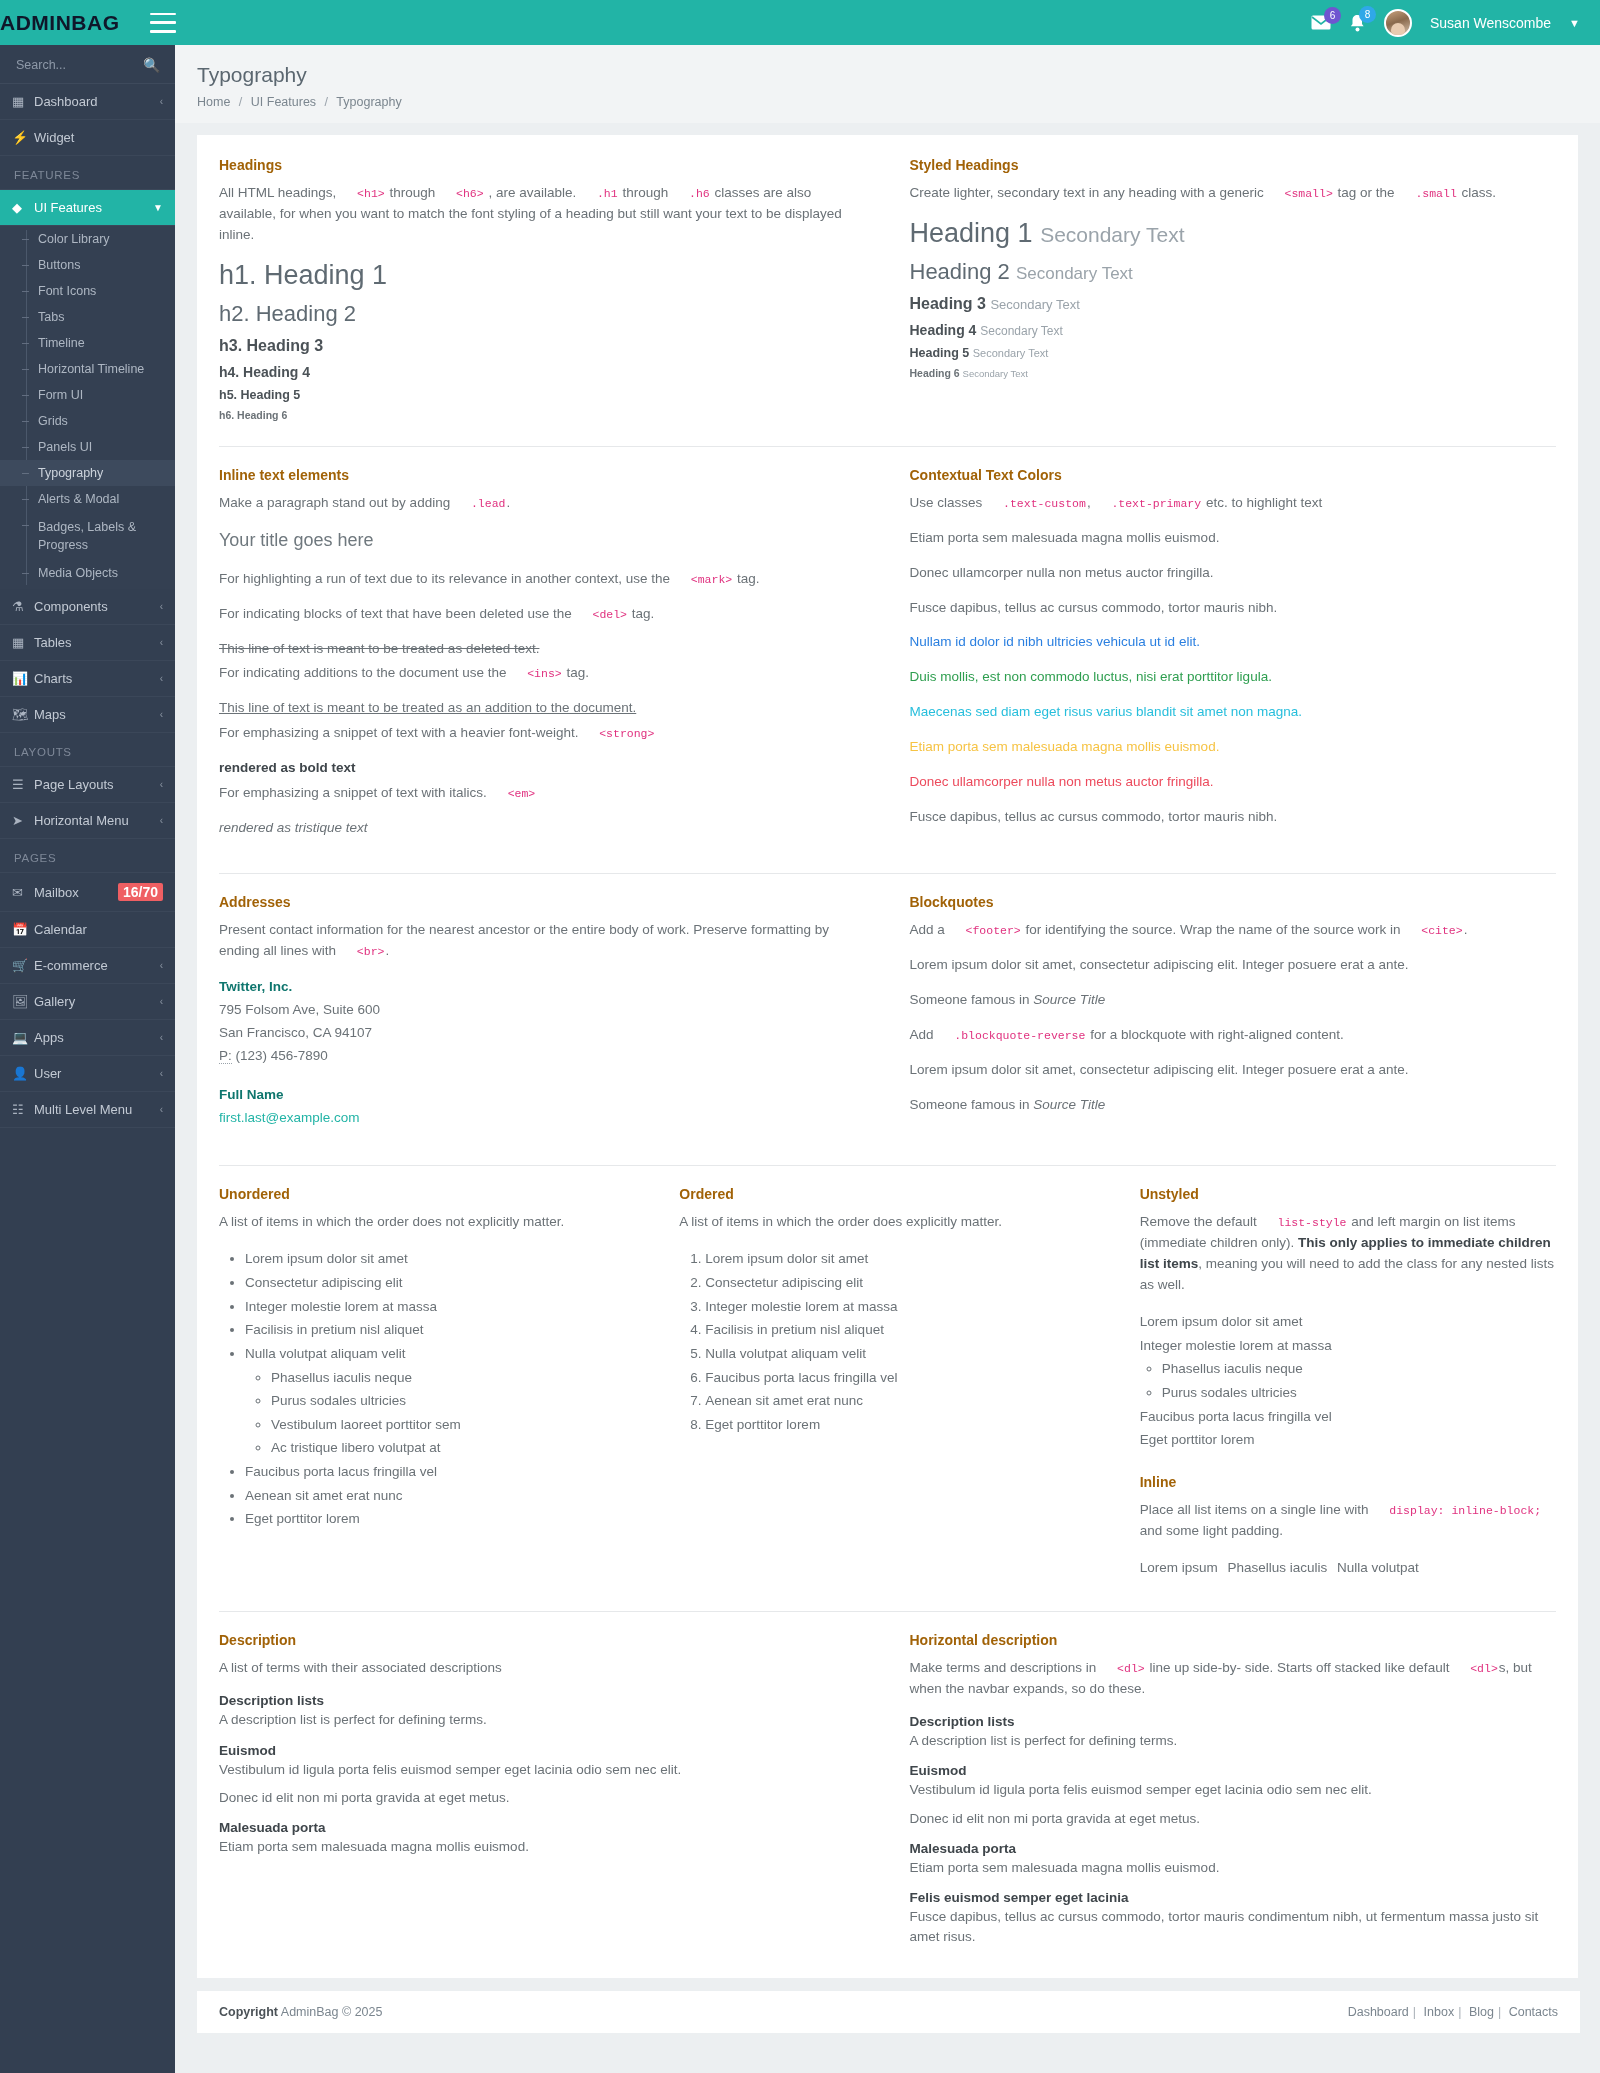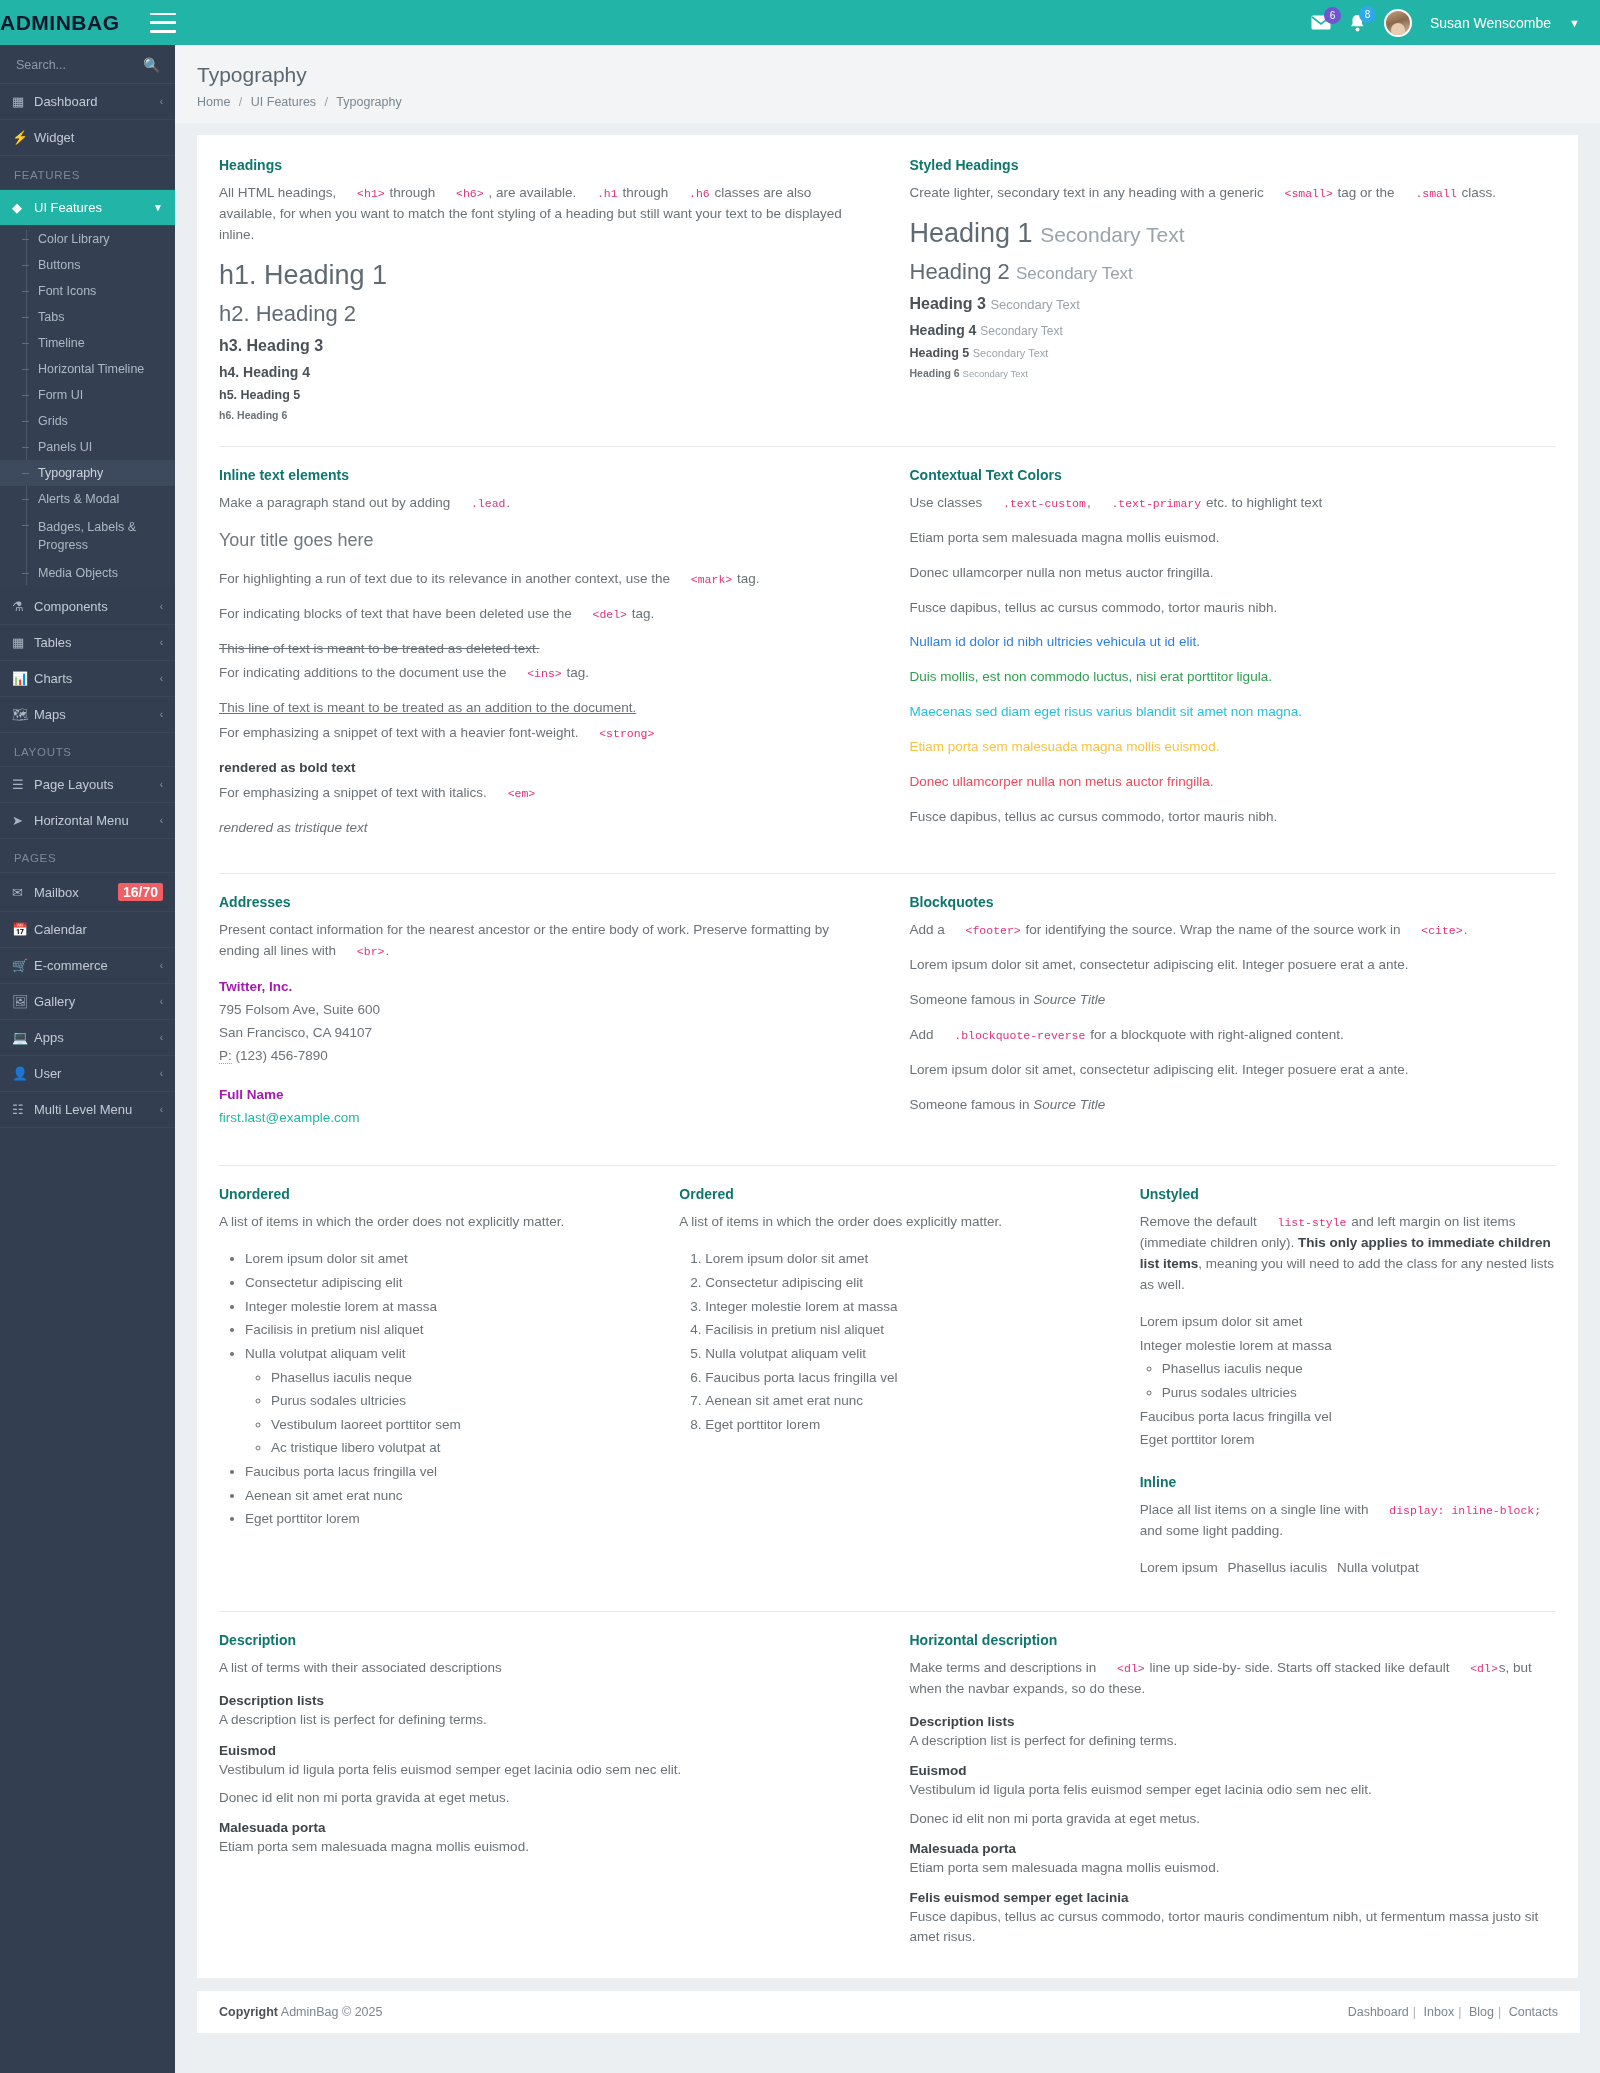--- a/index.html
+++ b/index.html
@@ -154,21 +154,21 @@
     padding:22px 0 14px 0;
     flex:0 0 auto;
   }
   .row { display:flex; }
   .col { padding:0 22px; }
   .col-half { width:50%; }
   .col-third { width:33.3333%; }
   .hr { height:1px; background:#e6e8ea; margin:20px 22px; }
 
   h4.blk-title{
-    font-size:14px; color:#0f766e; margin:0 0 10px 0;
+    font-size:14px; color:#a16207; margin:0 0 10px 0;
     font-weight:bold; font-family:"Liberation Sans", sans-serif;
   }
   p { margin:0 0 14px 0; line-height:1.55; font-size:13.5px; color:#6b7277;}
 
   .hd1 { font-size:27px; color:#5f6a72; font-weight:normal; margin:14px 0 8px 0;}
   .hd2 { font-size:22px; color:#5f6a72; font-weight:normal; margin:10px 0 8px 0;}
   .hd3 { font-size:16px; color:#4b5257; font-weight:bold; margin:10px 0 8px 0;}
   .hd4 { font-size:14px; color:#4b5257; font-weight:bold; margin:9px 0 7px 0;}
   .hd5 { font-size:12.5px; color:#4b5257; font-weight:bold; margin:8px 0 6px 0;}
   .hd6 { font-size:10.5px; color:#6b7277; font-weight:bold; margin:7px 0 5px 0;}
@@ -181,21 +181,21 @@
   .strongtxt { font-weight:bold; color:#3f464b;}
   .emtxt { font-style:italic; color:#6b7277;}
 
   .txt-primary { color:#2a7fe0; }
   .txt-success { color:#2e9e4f; }
   .txt-info    { color:#27bedc; }
   .txt-warning { color:#f6c344; }
   .txt-danger  { color:#ec4a5c; }
 
   address { font-style:normal; font-size:13.5px; line-height:1.7; color:#6b7277; margin-bottom:16px;}
-  address strong { color:#a21caf; }
+  address strong { color:#0f766e; }
   address a { color:#22b4a6; text-decoration:none;}
   .abbr { border-bottom:1px dotted #9aa3aa;}
 
   ul, ol { margin:8px 0 12px 0; padding-left:26px; line-height:1.75; font-size:13.5px; color:#6b7277;}
   ul ul, ol ol, ul ol { margin:0; }
   ul.unstyled { list-style:none; padding-left:0; }
   ul.unstyled ul { list-style:circle; padding-left:22px;}
   ul.inline-list { list-style:none; padding-left:0; }
   ul.inline-list li { display:inline-block; padding:0 6px 0 0;}
 

